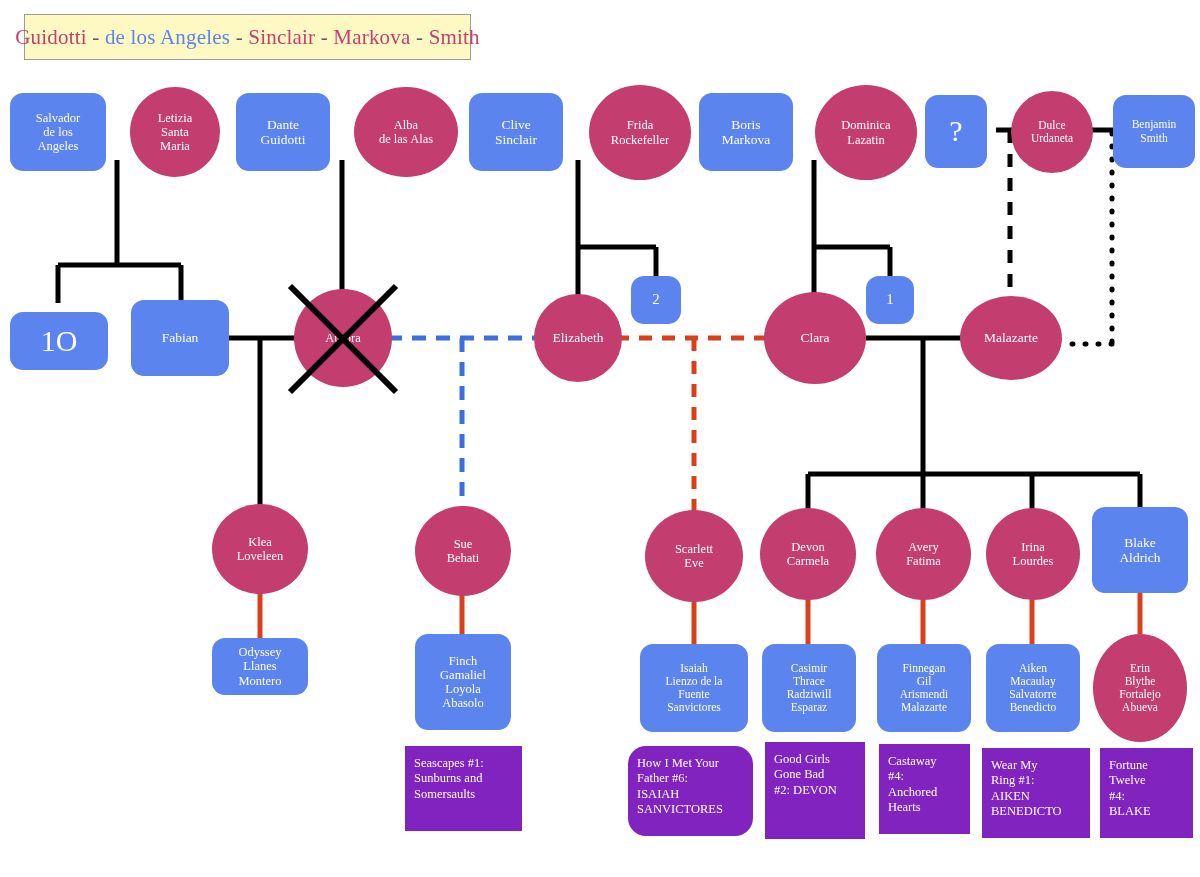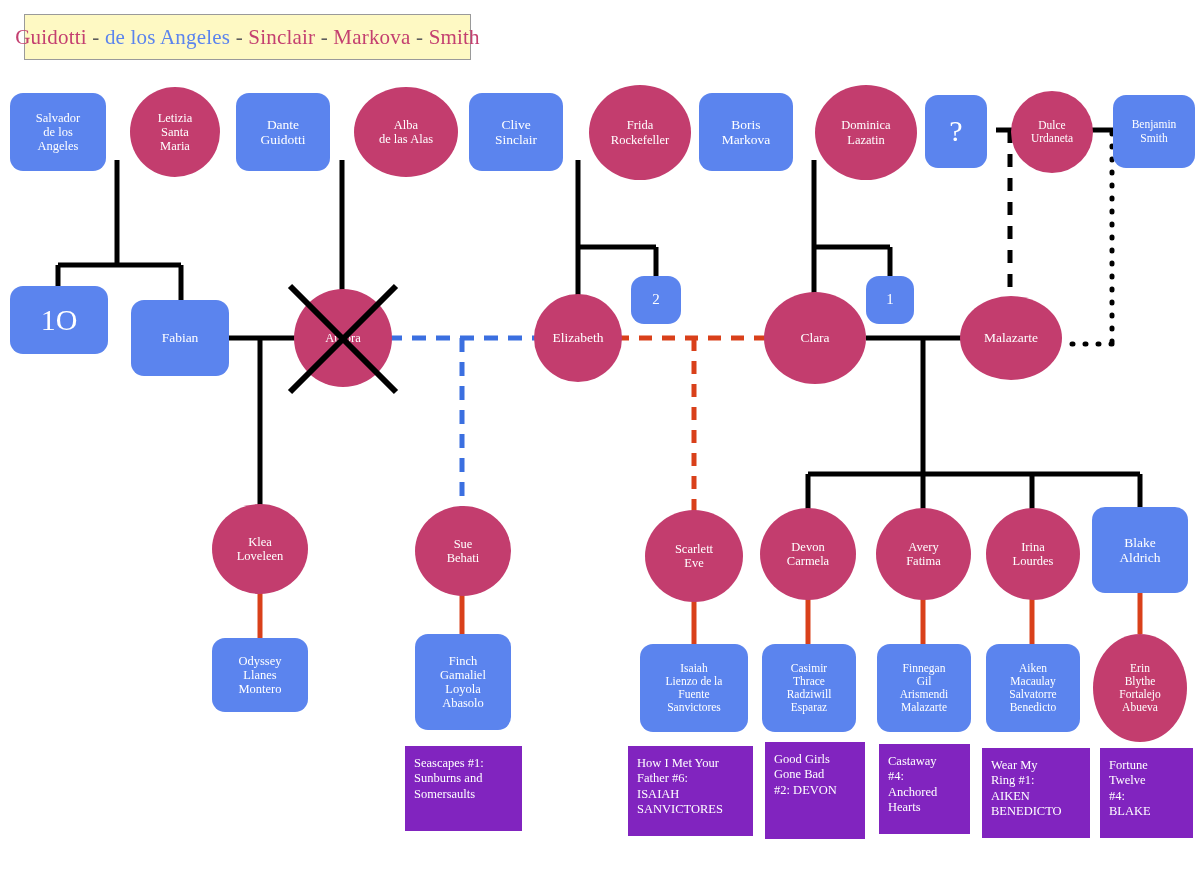--- a/index.html
+++ b/index.html
@@ -201,21 +201,21 @@
   </div>
   <div class="node circle fs11" style="left:1011px;top:91px;width:82px;height:82px;">
     <span>Dulce
 Urdaneta</span>
   </div>
   <div class="node box fs11" style="left:1113px;top:95px;width:82px;height:73px;">
     <span>Benjamin
 Smith</span>
   </div>
 
-  <div class="node box fs28" style="left:10px;top:286px;width:98px;height:68px;">
+  <div class="node box fs28" style="left:10px;top:312px;width:98px;height:58px;">
     <span>1O</span>
   </div>
   <div class="node box fs13" style="left:131px;top:300px;width:98px;height:76px;">
     <span>Fabian</span>
   </div>
   <div class="node circle fs12" style="left:294px;top:289px;width:98px;height:98px;">
     <span>Aurora</span>
   </div>
   <div class="node circle fs13" style="left:534px;top:294px;width:88px;height:88px;">
     <span>Elizabeth</span>
@@ -255,21 +255,21 @@
   </div>
   <div class="node circle fs12" style="left:986px;top:508px;width:94px;height:92px;">
     <span>Irina
 Lourdes</span>
   </div>
   <div class="node box fs13" style="left:1092px;top:507px;width:96px;height:86px;">
     <span>Blake
 Aldrich</span>
   </div>
 
-  <div class="node box fs12" style="left:212px;top:638px;width:96px;height:74px;">
+  <div class="node box fs12" style="left:212px;top:638px;width:96px;height:57px;">
     <span>Odyssey
 Llanes
 Montero</span>
   </div>
   <div class="node box fs12" style="left:415px;top:634px;width:96px;height:96px;">
     <span>Finch
 Gamaliel
 Loyola
 Abasolo</span>
   </div>
@@ -302,21 +302,21 @@
 Blythe
 Fortalejo
 Abueva</span>
   </div>
 
   <div class="node purple fs12" style="left:405px;top:746px;width:117px;height:85px;">
     <span>Seascapes #1:
 Sunburns and
 Somersaults</span>
   </div>
-  <div class="node purple fs12" style="left:628px;top:746px;width:125px;height:90px;">
+  <div class="node purple fs12" style="left:628px;top:746px;width:125px;height:90px;border-radius:18px;">
     <span>How I Met Your
 Father #6:
 ISAIAH
 SANVICTORES</span>
   </div>
   <div class="node purple fs12" style="left:765px;top:742px;width:100px;height:97px;">
     <span>Good Girls
 Gone Bad
 #2: DEVON</span>
   </div>

